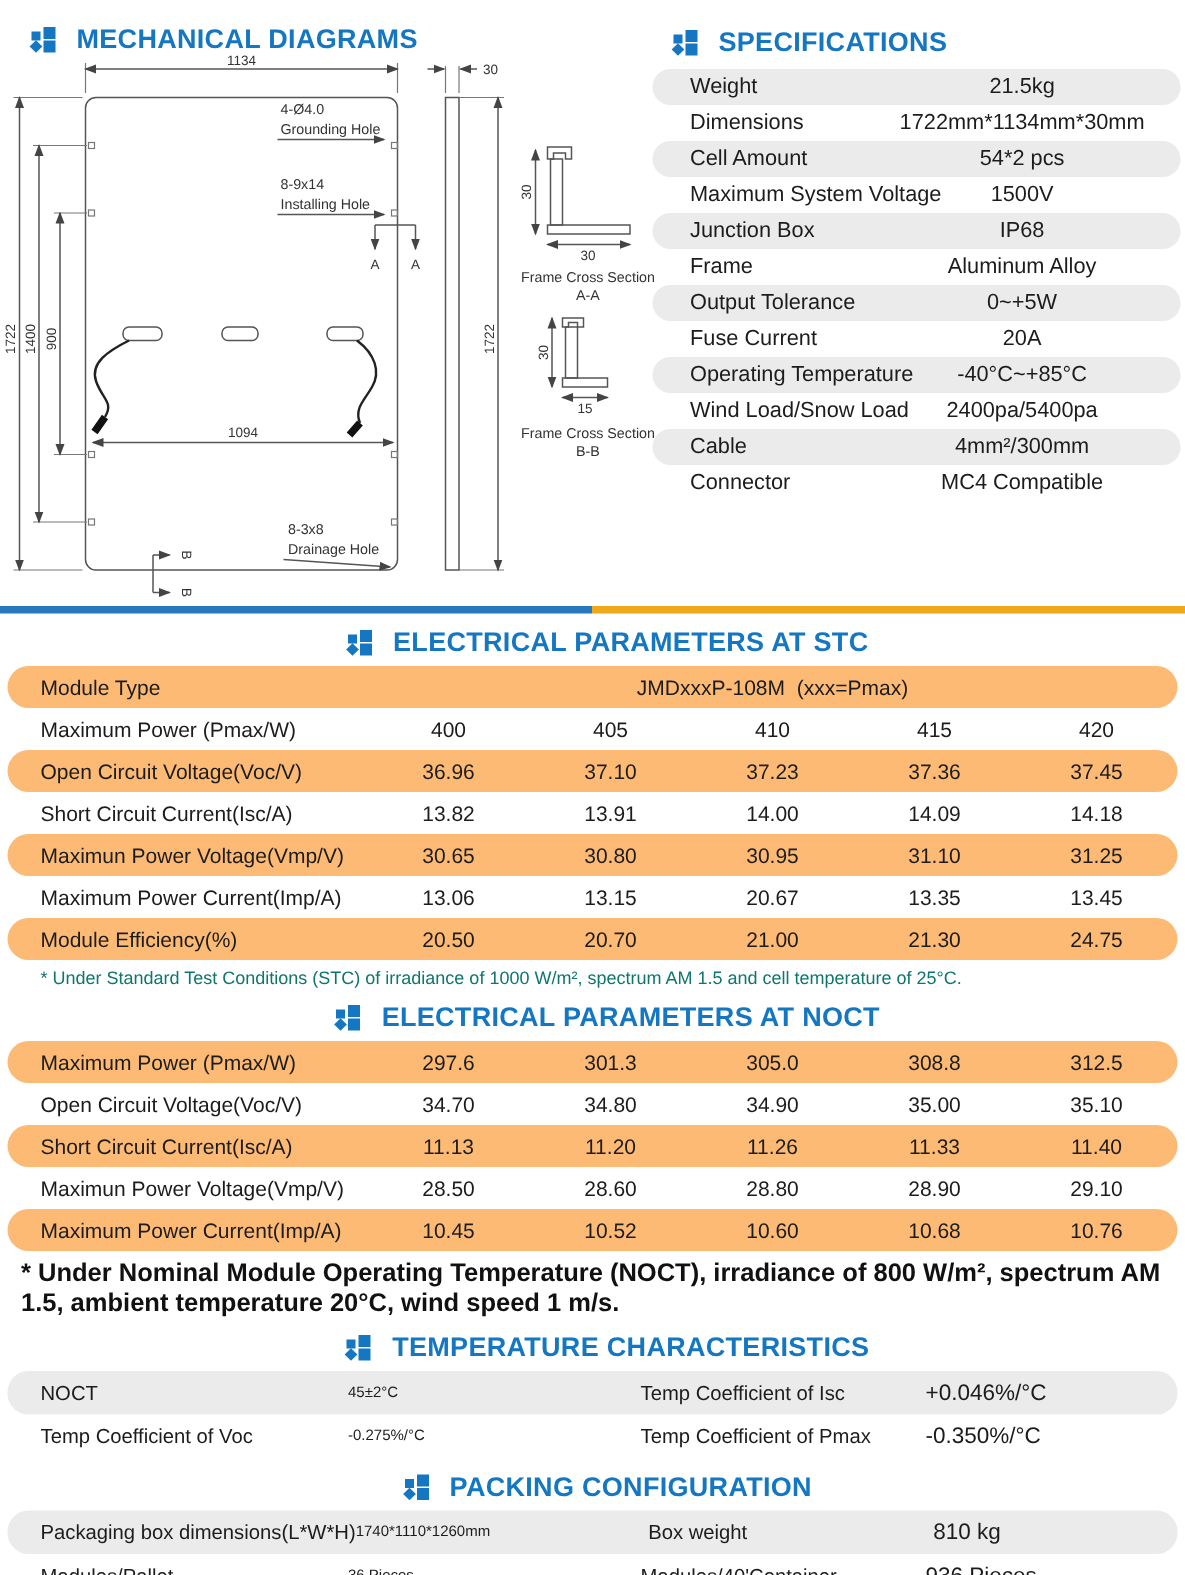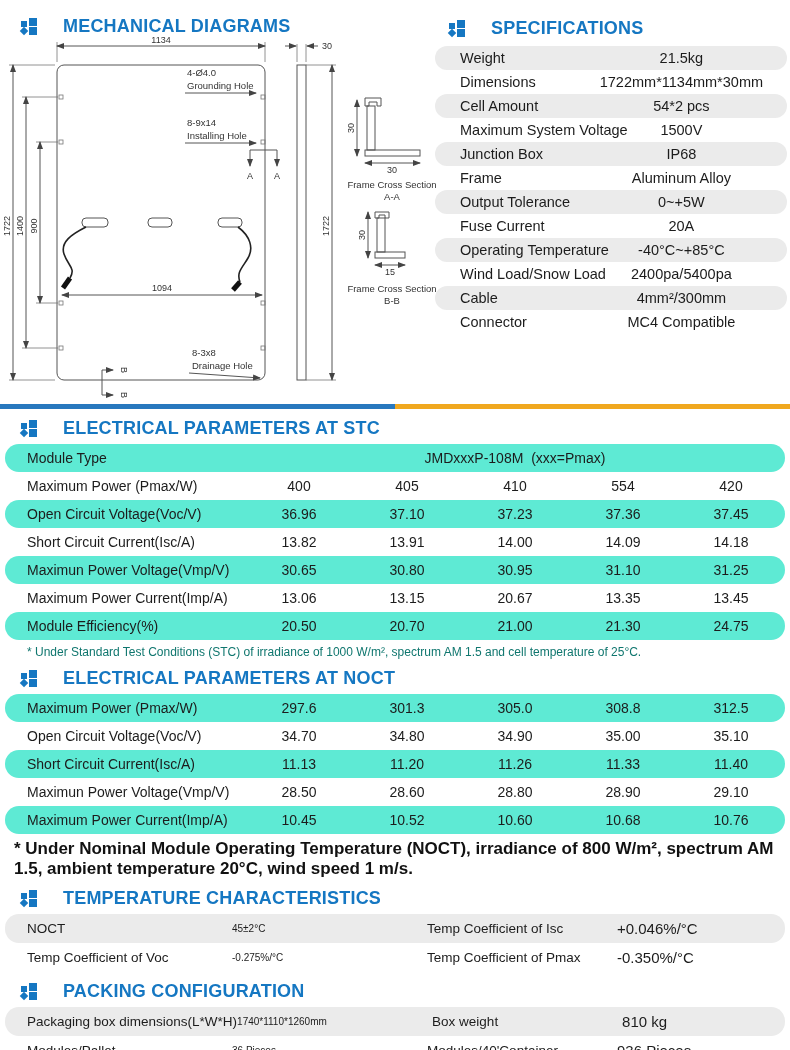--- a/index.html
+++ b/index.html
@@ -1,20 +1,20 @@
 <!DOCTYPE html>
 <html><head>
 <meta charset="utf-8">
 <style>
   * { margin:0; padding:0; box-sizing:border-box; }
   html,body { width:790px; height:1050px; background:#fff; overflow:hidden;
               font-family:"Liberation Sans", sans-serif; color:#1c1c1c; }
 
   
-  .sec-header { display:flex; align-items:center; gap:26px; }
+  .sec-header { display:flex; align-items:center; gap:14px;justify-content:center; }
   .sec-title  { font-size:18px; font-weight:bold; color:#1577c2; letter-spacing:.2px; }
   .blk-icon { position:relative; width:17px; height:17px; flex:0 0 17px; }
   .blk-icon i { position:absolute; background:#1577c2; display:block; }
   .blk-icon .tr { left:9px; top:0;  width:8px; height:8px; }
   .blk-icon .br { left:9px; top:9px; width:8px; height:8px; }
   .blk-icon .tl { left:1px; top:3px; width:6px; height:6px; }
   .blk-icon .dm { left:1px; top:10px; width:6px; height:6px; transform:rotate(45deg); }
 
   
   .top-section { position:relative; width:790px; height:404px; }
@@ -31,21 +31,21 @@
             font-size:14.5px; white-space:nowrap; }
 
   
   .divider { width:790px; height:5px;
              background:linear-gradient(to right,#2878be 0 50%,#f0a81f 50% 100%); }
 
   
   .sec-header.flow { margin:9px 0 5px 20px; }
   .etable { margin-left:5px; width:780px; }
   .erow { display:flex; align-items:center; height:28px; padding-left:22px; }
-  .erow.gray { background:#5eead4; border-radius:14px; }
+  .erow.gray { background:#fdba74; border-radius:14px; }
   .el { flex:0 0 218px; font-size:14px; white-space:nowrap; }
   .ev { flex:1 1 0; text-align:center; font-size:14px; white-space:nowrap; }
   .ev-wide { flex:1 1 0; text-align:center; font-size:14px; white-space:pre; }
   .footnote  { margin:5px 0 2px 27px; font-size:12px;   font-weight:normal; color:#0f766e; }
   .footnote2 { margin:5px 0 2px 14px; font-size:17px; font-weight:bold; color:#111; }
 
   
   .qtable { margin-left:5px; width:780px; }
   .qrow { display:flex; align-items:center; height:29px; padding-left:22px; }
   .qrow.gray { background:#ebebeb; border-radius:14px; }
@@ -284,21 +284,21 @@
 <div class="etable">
   <div class="erow gray">
     <span class="el">Module Type</span>
     <span class="ev-wide">JMDxxxP-108M  (xxx=Pmax)</span>
   </div>
   <div class="erow">
     <span class="el">Maximum Power (Pmax/W)</span>
     <span class="ev">400</span>
       <span class="ev">405</span>
       <span class="ev">410</span>
-      <span class="ev">554</span>
+      <span class="ev">415</span>
       <span class="ev">420</span>
   </div>
   <div class="erow gray">
     <span class="el">Open Circuit Voltage(Voc/V)</span>
     <span class="ev">36.96</span>
       <span class="ev">37.10</span>
       <span class="ev">37.23</span>
       <span class="ev">37.36</span>
       <span class="ev">37.45</span>
   </div>

